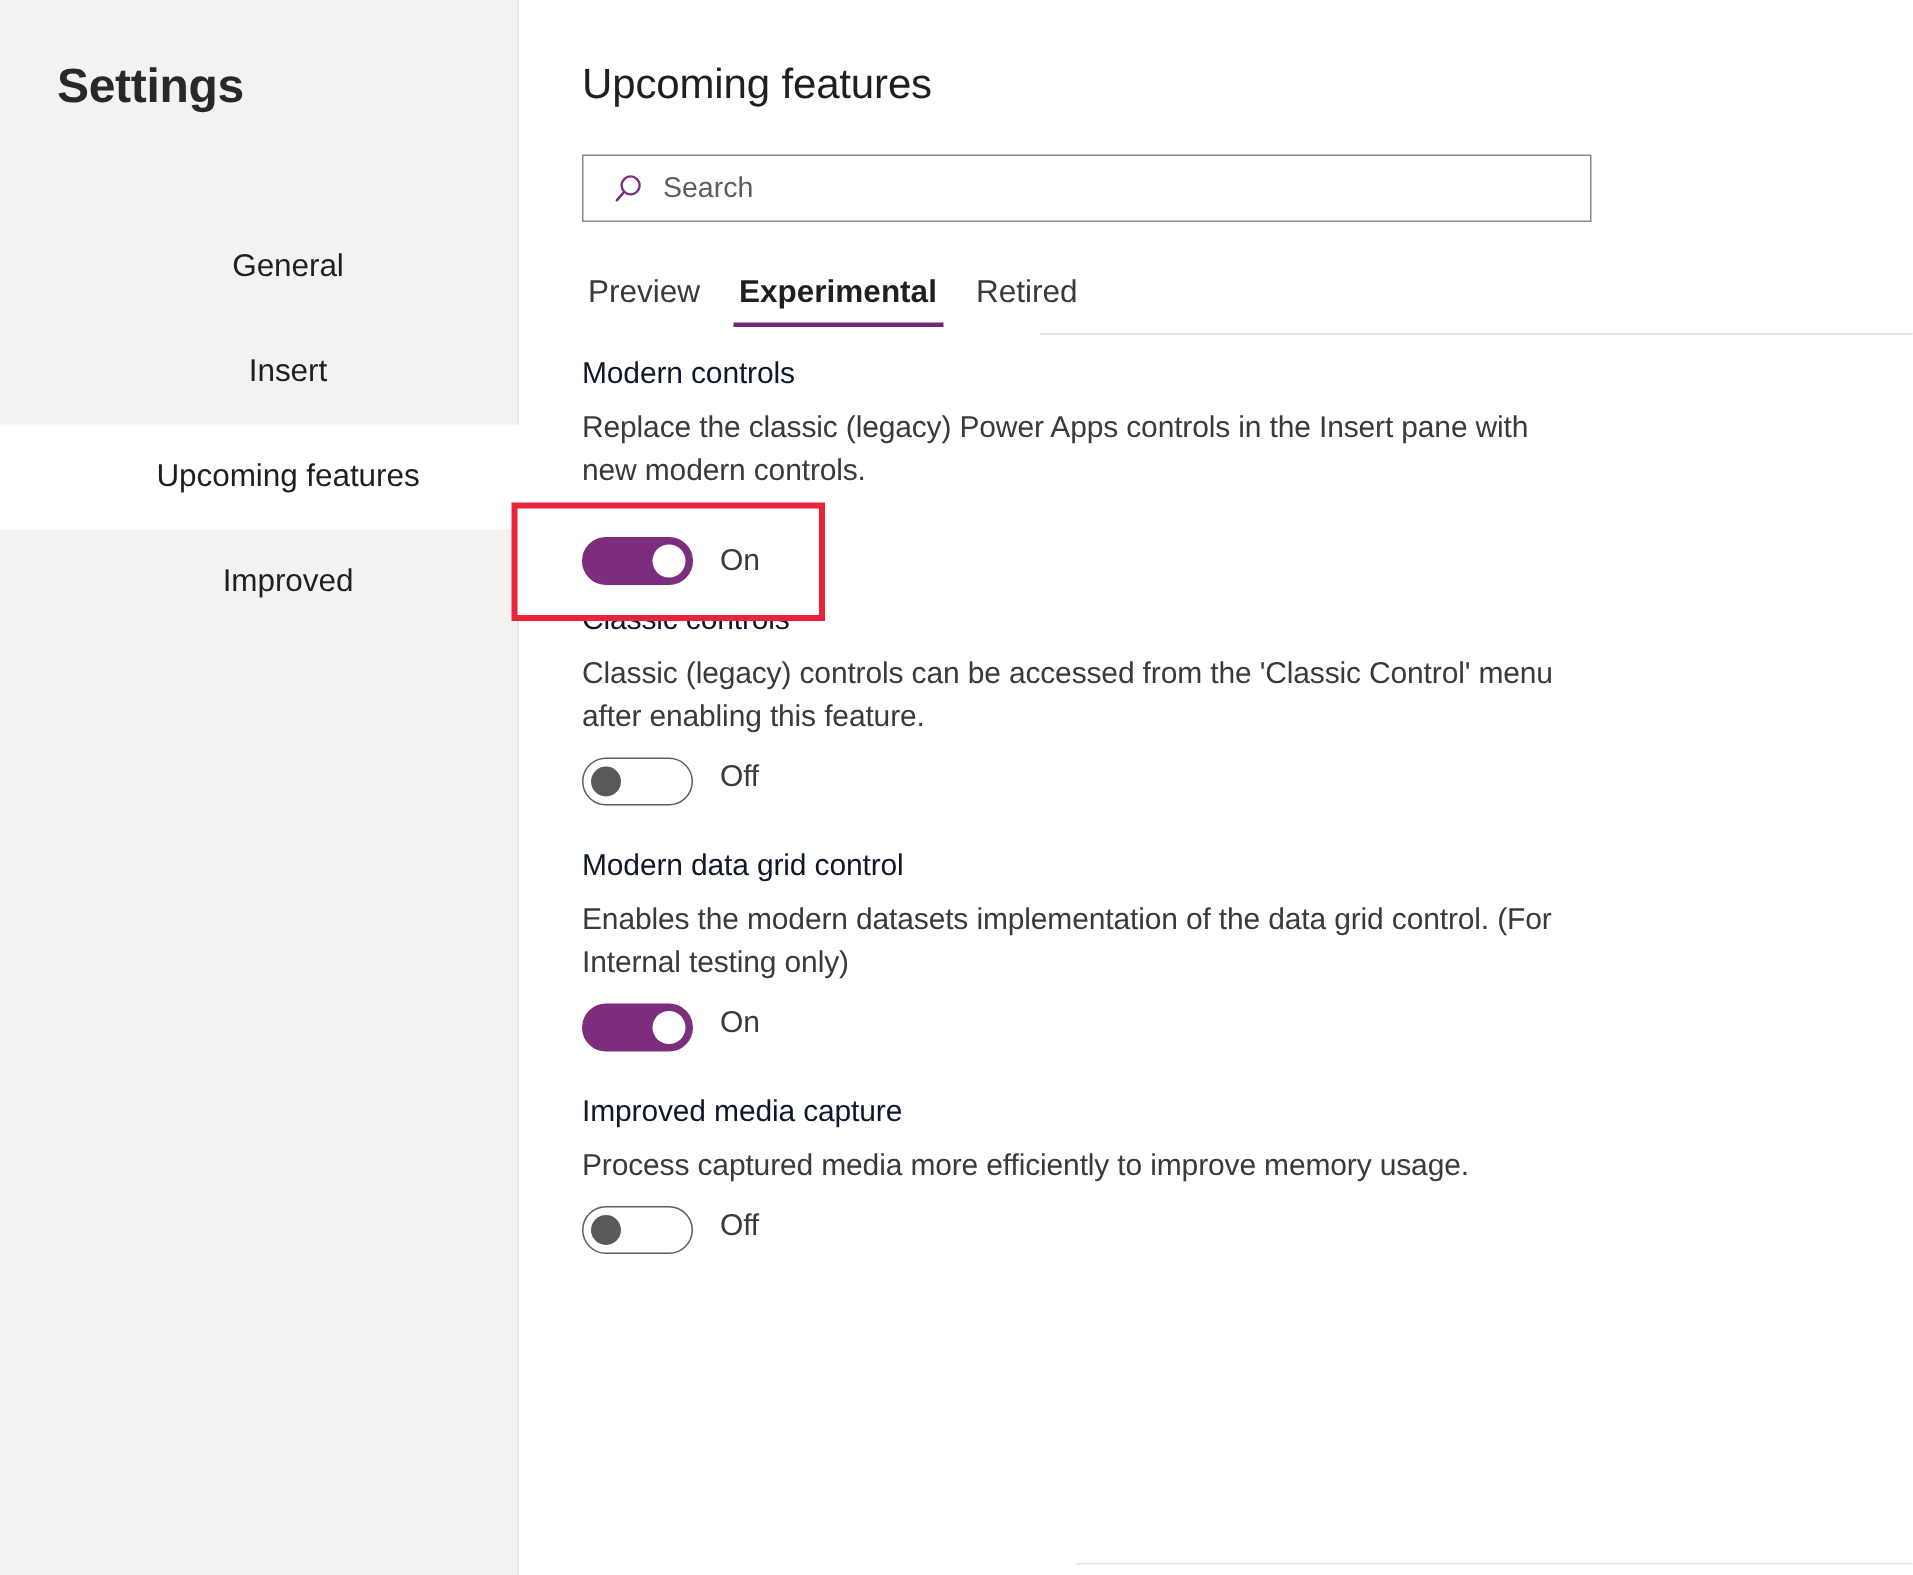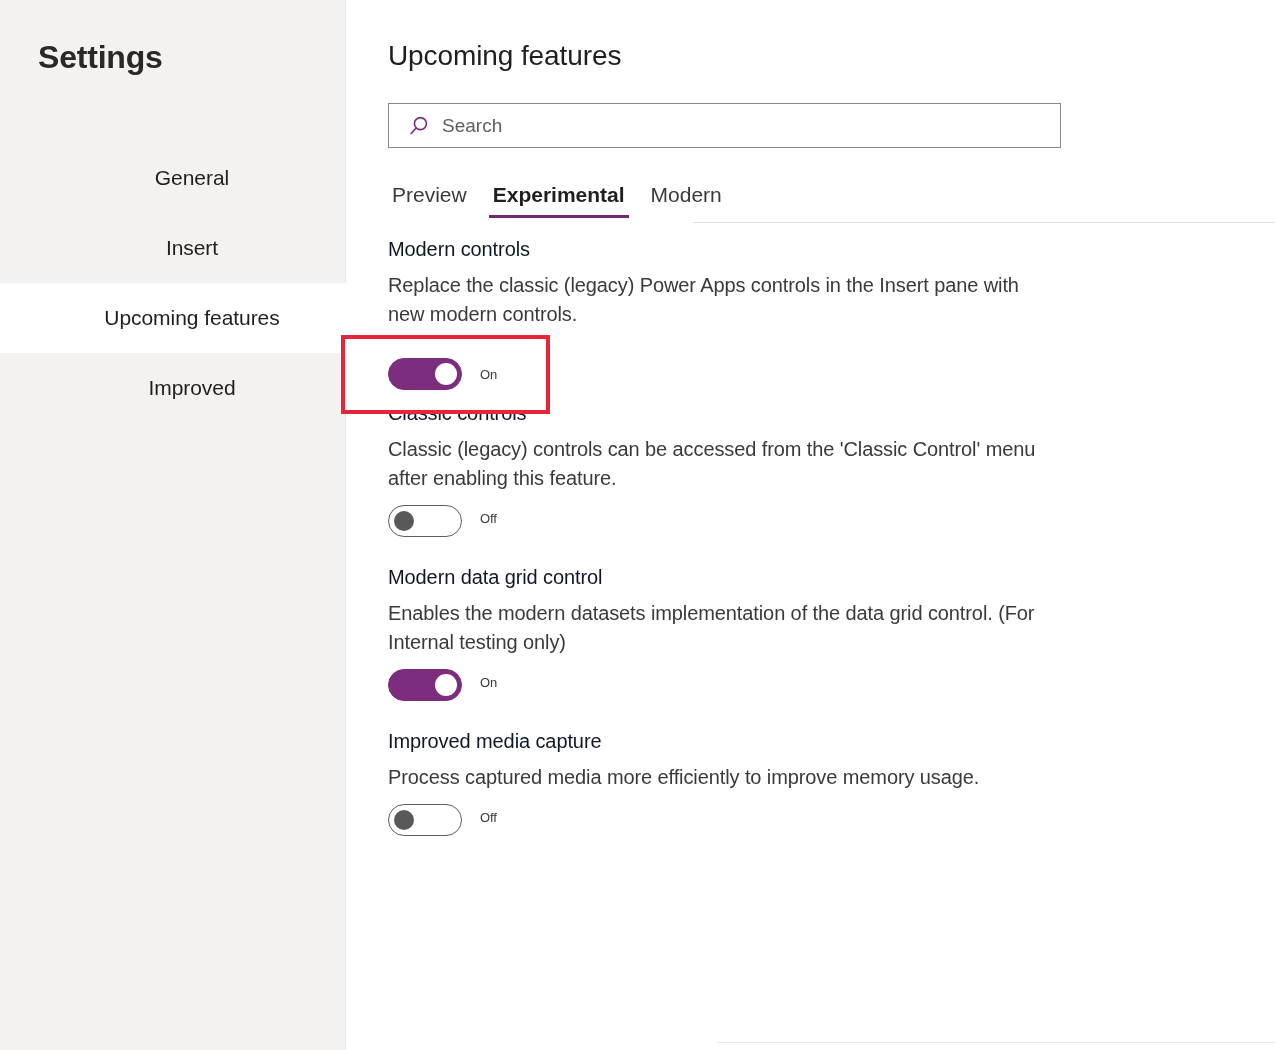--- a/index.html
+++ b/index.html
@@ -248,21 +248,21 @@
   }
 
   .toggle.off .toggle-thumb {
     width: 20px;
     height: 20px;
     background: #595959;
     left: 5px;
   }
 
   .toggle-label {
-    font-size: 13px;
+    font-size: 20px;
     color: #3b3a39;
     margin-left: 18px;
     line-height: 27px;
     letter-spacing: -0.1px;
   }
 
   
   .annotation-box {
     position: absolute;
     left: 341px;
@@ -333,21 +333,21 @@
     </div>
 
     <div class="tabs">
       <div class="tab">
         <span>Preview</span>
       </div>
       <div class="tab active">
         <span>Experimental</span>
       </div>
       <div class="tab">
-        <span>Modern</span>
+        <span>Retired</span>
       </div>
     </div>
 
     <div class="tabs-divider"></div>
 
     <section class="features">
 
       <div class="feature">
         <div class="feature-title">Modern controls</div>
         <div class="feature-desc">Replace the classic (legacy) Power Apps controls in the Insert pane with new modern controls.</div>

